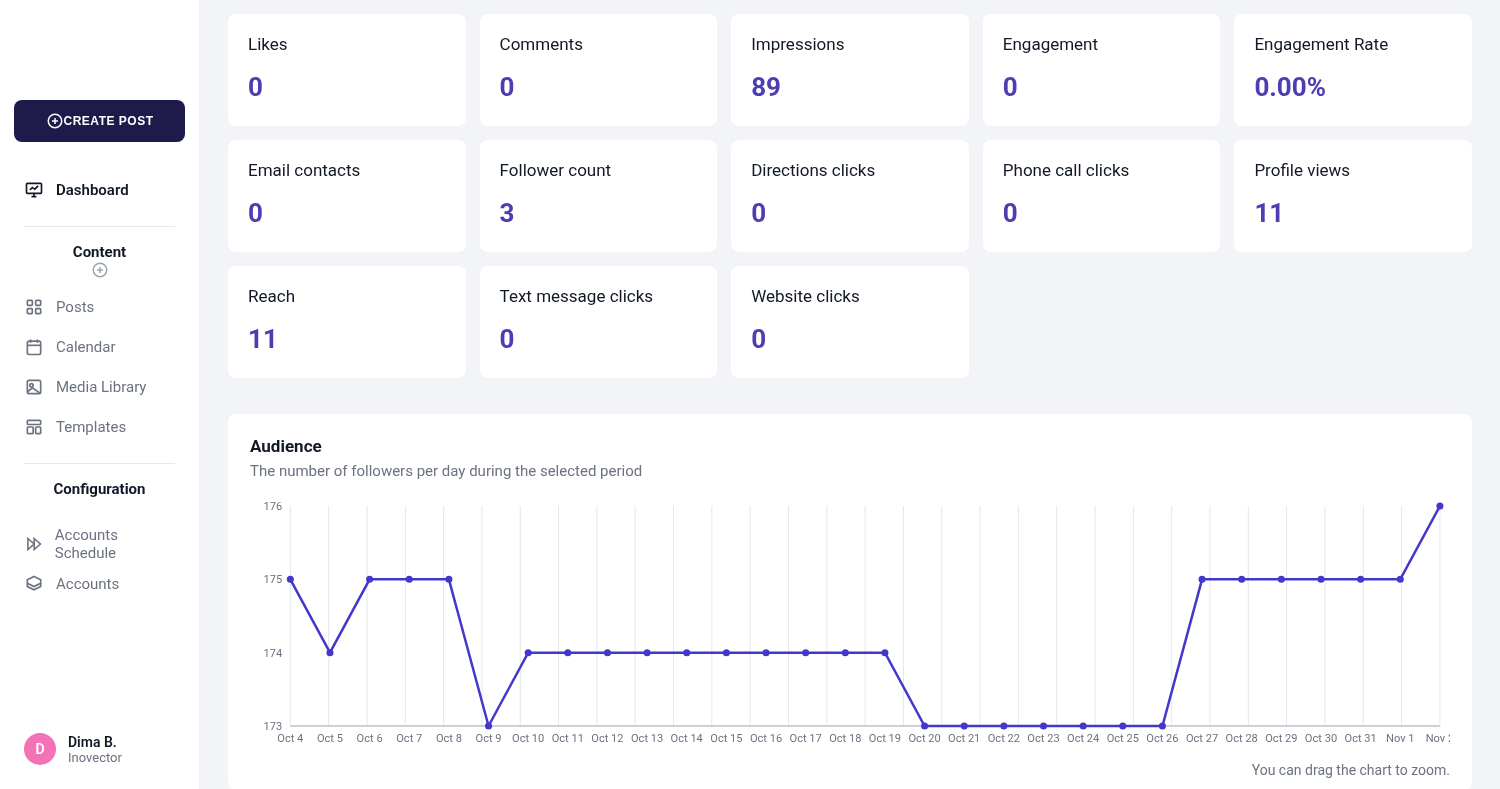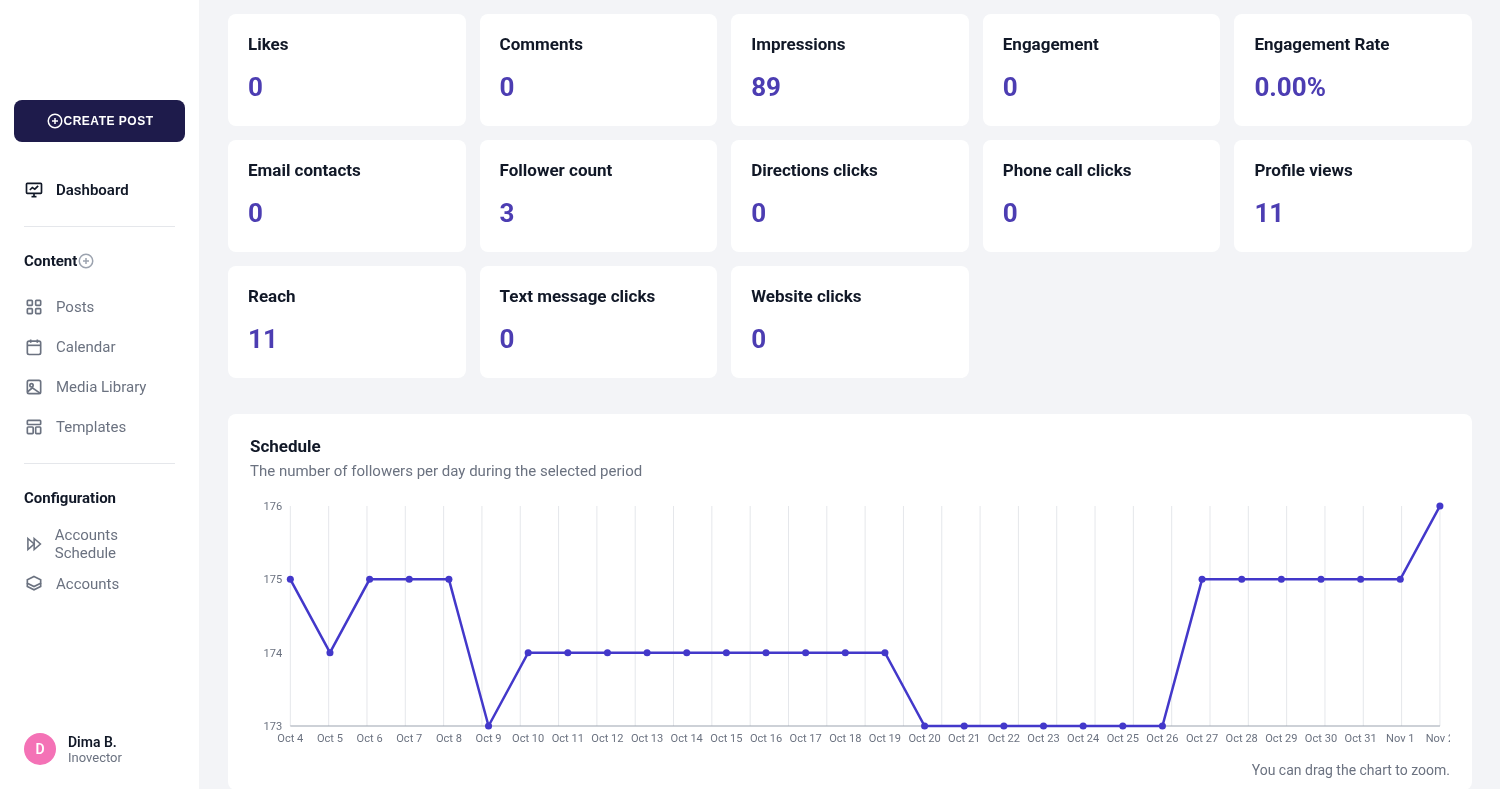--- a/index.html
+++ b/index.html
@@ -55,20 +55,21 @@
   .section-header {
     display: flex;
     align-items: center;
     justify-content: flex-start;
     padding: 0 10px;
     height: 36px;
     font-weight: 700;
     font-size: 15px;
     color: #111827;
     margin-bottom: 8px;
+    flex-direction: column;
   }
   .section-header svg { width: 18px; height: 18px; color: #9ca3af; cursor: pointer; }
   .spacer { flex: 1; }
   .user-block {
     display: flex;
     align-items: center;
     gap: 12px;
     padding: 10px;
   }
   .avatar {
@@ -94,21 +95,21 @@
     display: grid;
     grid-template-columns: repeat(5, 1fr);
     gap: 14px;
     margin-bottom: 36px;
   }
   .metric-card {
     background: #ffffff;
     border-radius: 8px;
     padding: 20px 20px 24px;
   }
-  .metric-label { font-weight: 700; font-size: 17px; margin-bottom: 18px; }
+  .metric-label { font-weight: 400; font-size: 17px; margin-bottom: 18px; }
   .metric-value { color: #4c3db2; font-weight: 700; font-size: 26px; }
   .chart-card {
     background: #ffffff;
     border-radius: 8px;
     padding: 22px 22px 12px;
   }
   .chart-title { font-weight: 700; font-size: 17px; margin-bottom: 6px; }
   .chart-subtitle { color: #6b7280; font-size: 15px; margin-bottom: 16px; }
   .chart-svg { width: 100%; height: 260px; display: block; }
   .chart-note { text-align: right; color: #6b7280; font-size: 14px; margin-top: 6px; }
@@ -275,21 +276,21 @@
         <div class="metric-label">Text message clicks</div>
         <div class="metric-value">0</div>
       </div>
       <div class="metric-card">
         <div class="metric-label">Website clicks</div>
         <div class="metric-value">0</div>
       </div>
     </div>
 
   <div class="chart-card">
-    <div class="chart-title">Schedule</div>
+    <div class="chart-title">Audience</div>
     <div class="chart-subtitle">The number of followers per day during the selected period</div>
     <svg class="chart-svg" id="chart-svg" viewBox="0 0 1190 260" preserveAspectRatio="none">
         <line class="grid-line" x1="40" y1="10" x2="40" y2="230"></line>
         <line class="grid-line" x1="78" y1="10" x2="78" y2="230"></line>
         <line class="grid-line" x1="116" y1="10" x2="116" y2="230"></line>
         <line class="grid-line" x1="154" y1="10" x2="154" y2="230"></line>
         <line class="grid-line" x1="192" y1="10" x2="192" y2="230"></line>
         <line class="grid-line" x1="230" y1="10" x2="230" y2="230"></line>
         <line class="grid-line" x1="268" y1="10" x2="268" y2="230"></line>
         <line class="grid-line" x1="306" y1="10" x2="306" y2="230"></line>

